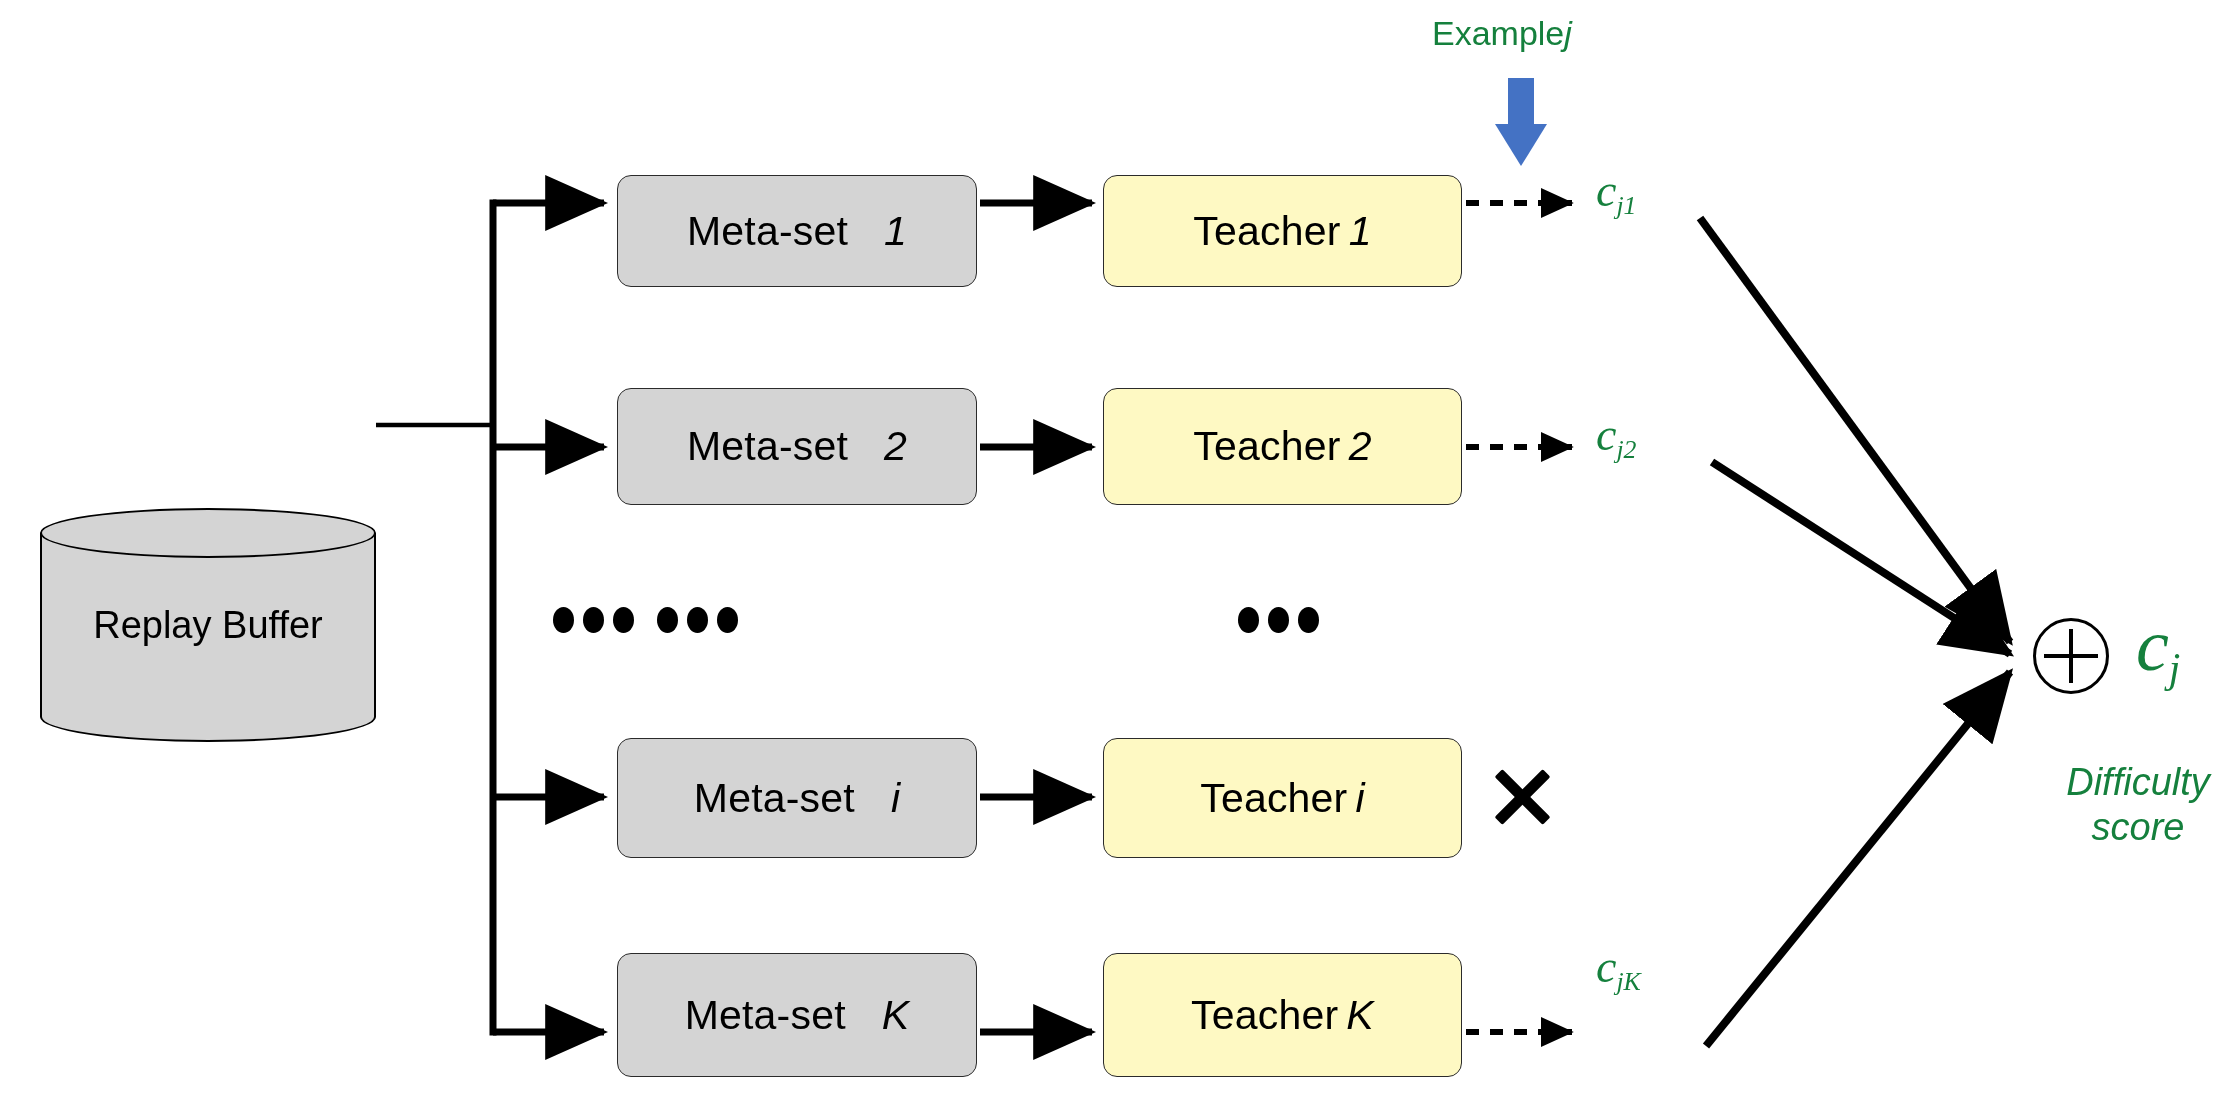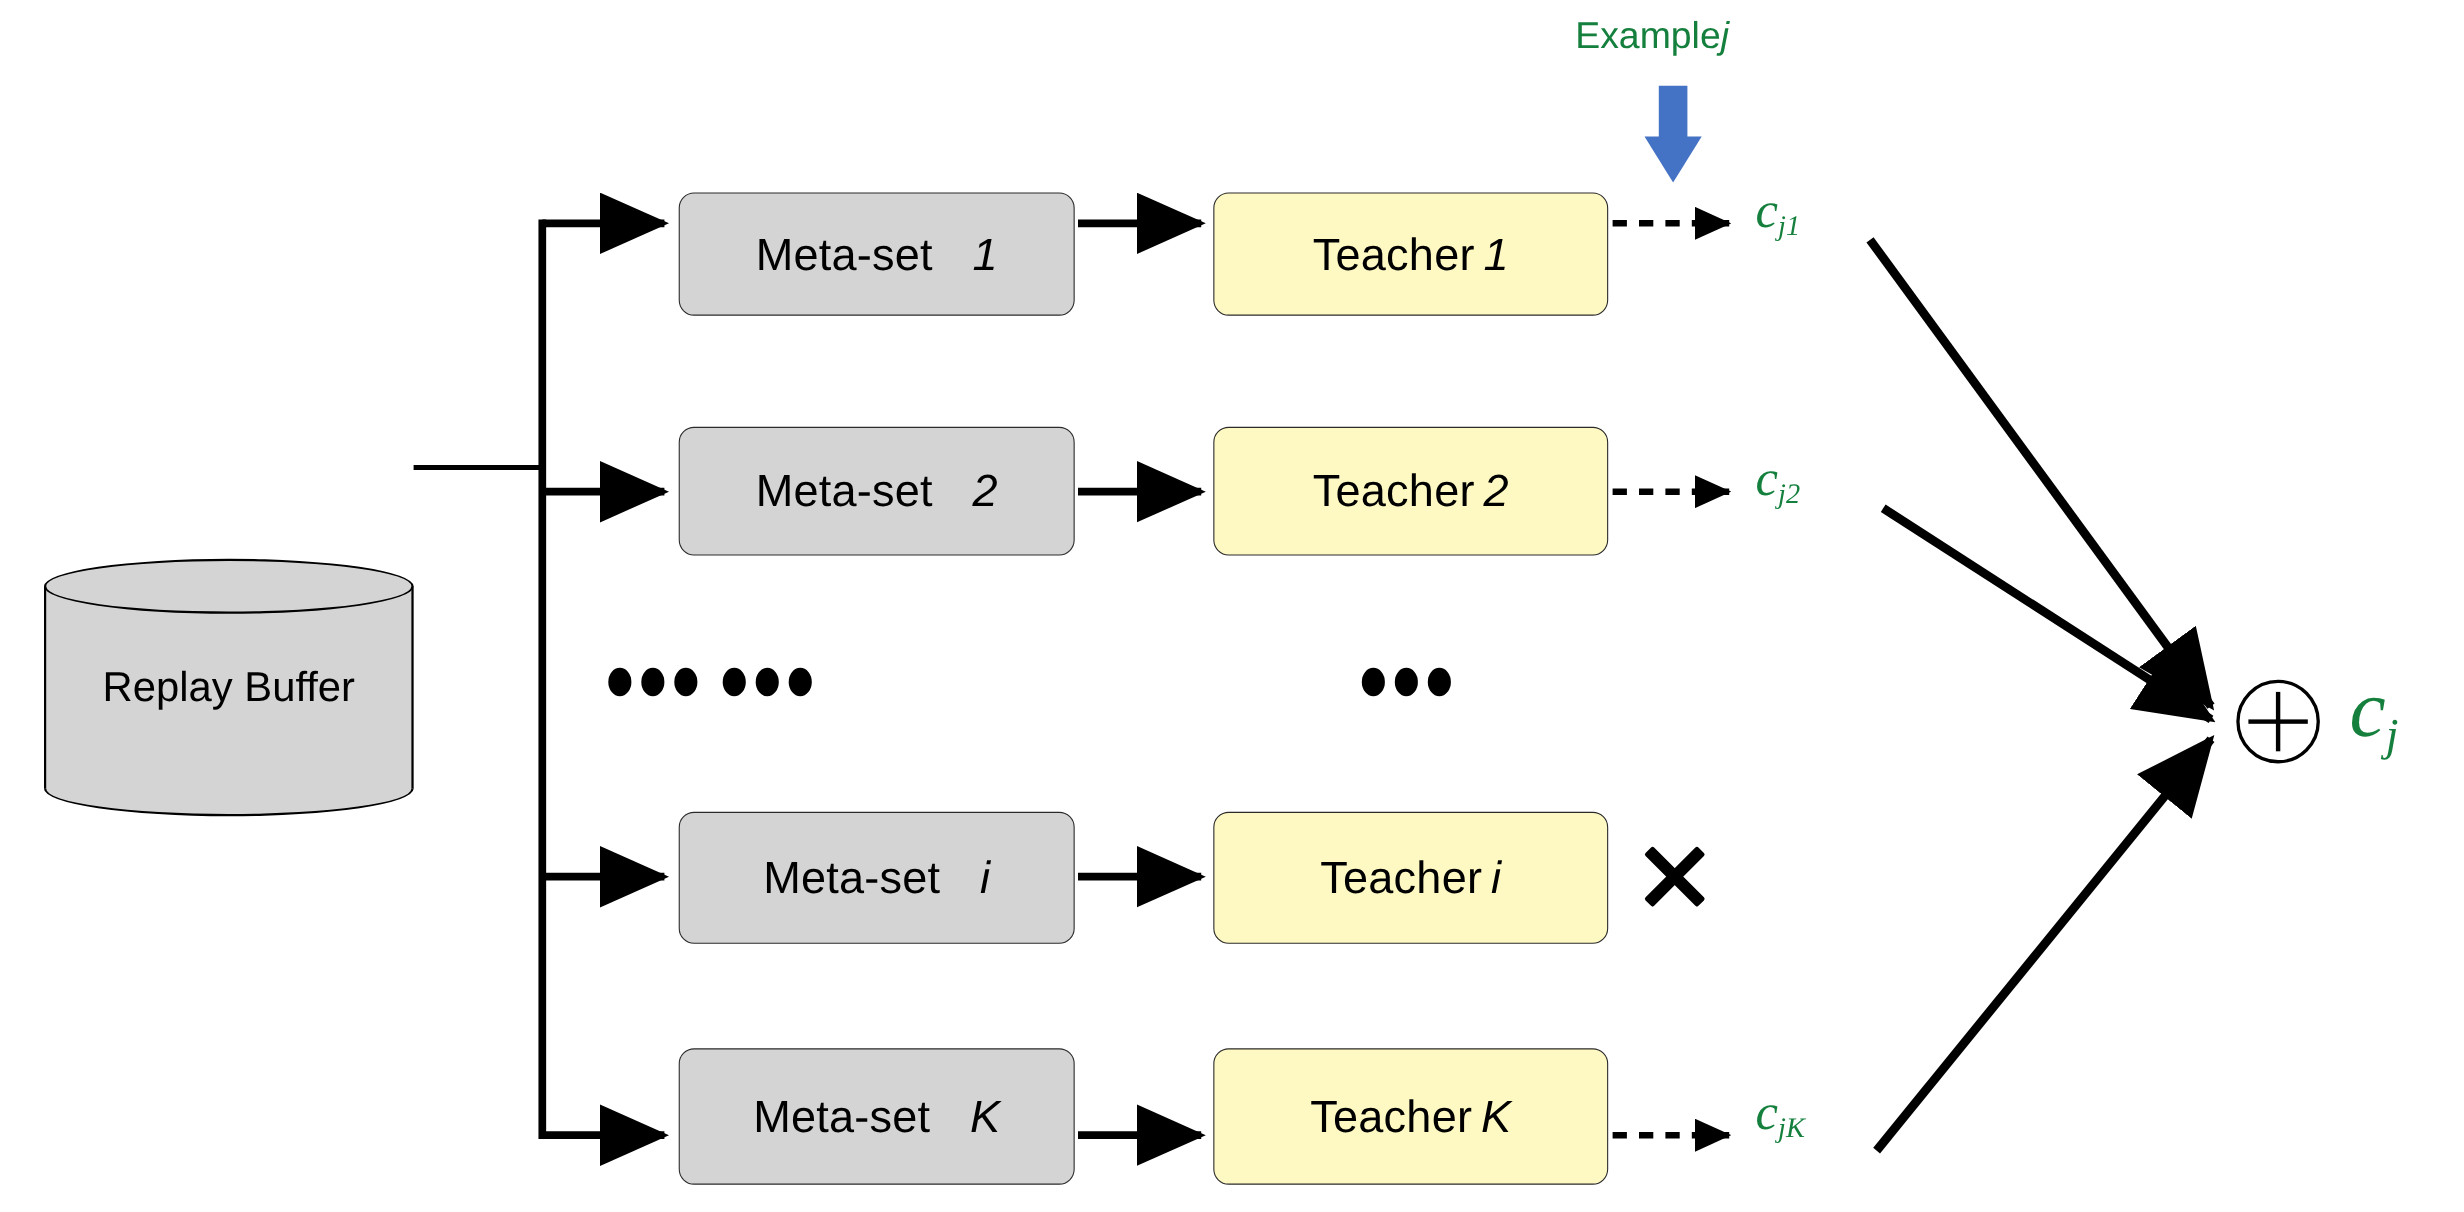--- a/index.html
+++ b/index.html
@@ -307,22 +307,26 @@
   <div class="xmark" style="left:1488px; top:763px;"></div>
 
   <div class="node meta" style="left:617px; top:953px; width:360px; height:124px;">
     <span>Meta-set</span>
       <span class="it">K</span>
   </div>
   <div class="node teach" style="left:1103px; top:953px; width:359px; height:124px;">
     <span>Teacher</span>
       <span class="it">K</span>
   </div>
-  <div class="freetext cscore" style="left:1596px; top:988px;font-family:Liberation Serif, serif;">
+  <div class="freetext cscore" style="left:1596px; top:944px;font-family:Liberation Serif, serif;">
     <span>c</span><sub>jK</sub>
   </div>
 
   <div class="plus-circle" style="left:2033px; top:618px;"></div>
   <div class="freetext cscore big" style="left:2136px; top:608px;">
     <span>c</span><sub>j</sub>
   </div>
+  <div class="freetext diff-label">
+    <div>Difficulty</div>
+    <div>score</div>
+  </div>
 
 </div>
 
 </body></html>

